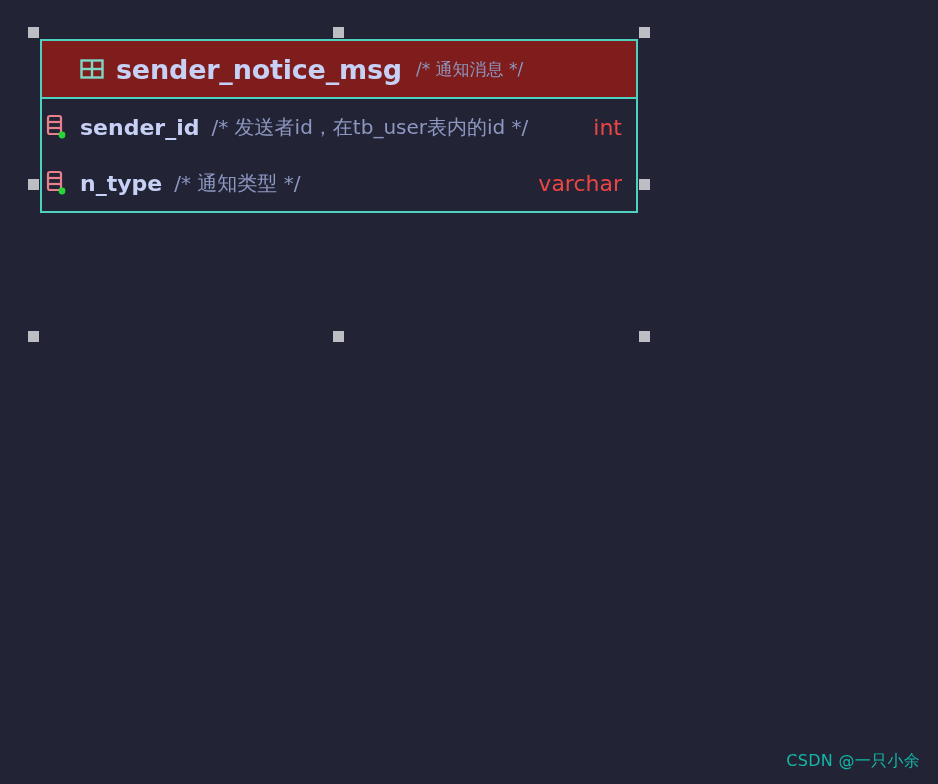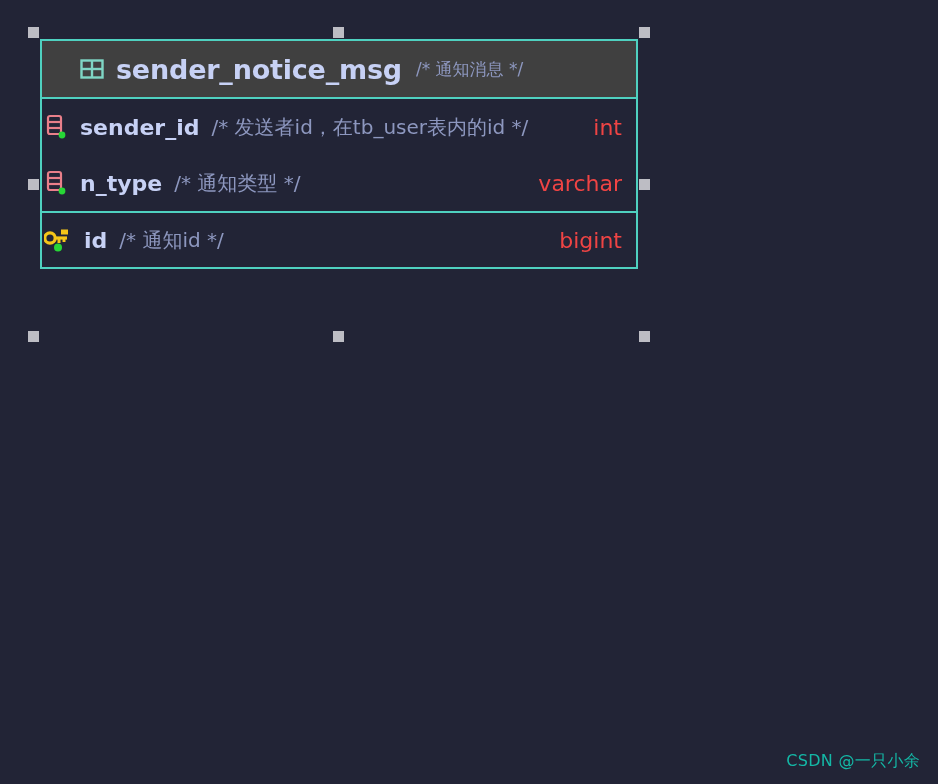--- a/index.html
+++ b/index.html
@@ -37,21 +37,21 @@
     position: absolute;
     left: 40px;
     top: 39px;
     width: 594px;
     border: 2px solid #4fd1c0;
     box-sizing: content-box;
     z-index: 10;
   }
 
   .entity-header {
-    background: #404040;
+    background: #7f1d1d;
     border-bottom: 2px solid #4fd1c0;
     height: 58px;
     display: flex;
     align-items: center;
     padding: 0 16px 0 38px;
     box-sizing: border-box;
   }
   .entity-title {
     color: #c7d1f5;
     font-size: 27px;
@@ -172,32 +172,17 @@
           <line x1="5" y1="8" x2="16" y2="8" stroke="#e97f8a" stroke-width="2.2"></line>
           <line x1="5" y1="14" x2="16" y2="14" stroke="#e97f8a" stroke-width="2.2"></line>
           <circle cx="18" cy="21" r="3.4" fill="#27d636"></circle>
         </svg>
       </span>
       <span class="col-name">n_type</span>
       <span class="col-comment">/* 通知类型 */</span>
       <span class="col-type">varchar</span>
     </div>
 
-    <div class="col-row pk-section">
-      <span class="icon icon-key">
-        <svg width="28" height="26" viewBox="0 0 28 26">
-          <circle cx="6" cy="11" r="5.2" fill="none" stroke="#f5c518" stroke-width="3.2"></circle>
-          <line x1="10.5" y1="11" x2="23" y2="11" stroke="#f5c518" stroke-width="3.2"></line>
-          <line x1="15" y1="11" x2="15" y2="16" stroke="#f5c518" stroke-width="3"></line>
-          <line x1="20" y1="11" x2="20" y2="15" stroke="#f5c518" stroke-width="3"></line>
-          <rect x="17" y="2.5" width="7" height="5" fill="#f5c518"></rect>
-          <circle cx="14" cy="20.5" r="4" fill="#27d636"></circle>
-        </svg>
-      </span>
-      <span class="col-name">id</span>
-      <span class="col-comment">/* 通知id */</span>
-      <span class="col-type">bigint</span>
-    </div>
 
   </div>
 </div>
 
 <div class="watermark">CSDN @一只小余</div>
 
 </body></html>

